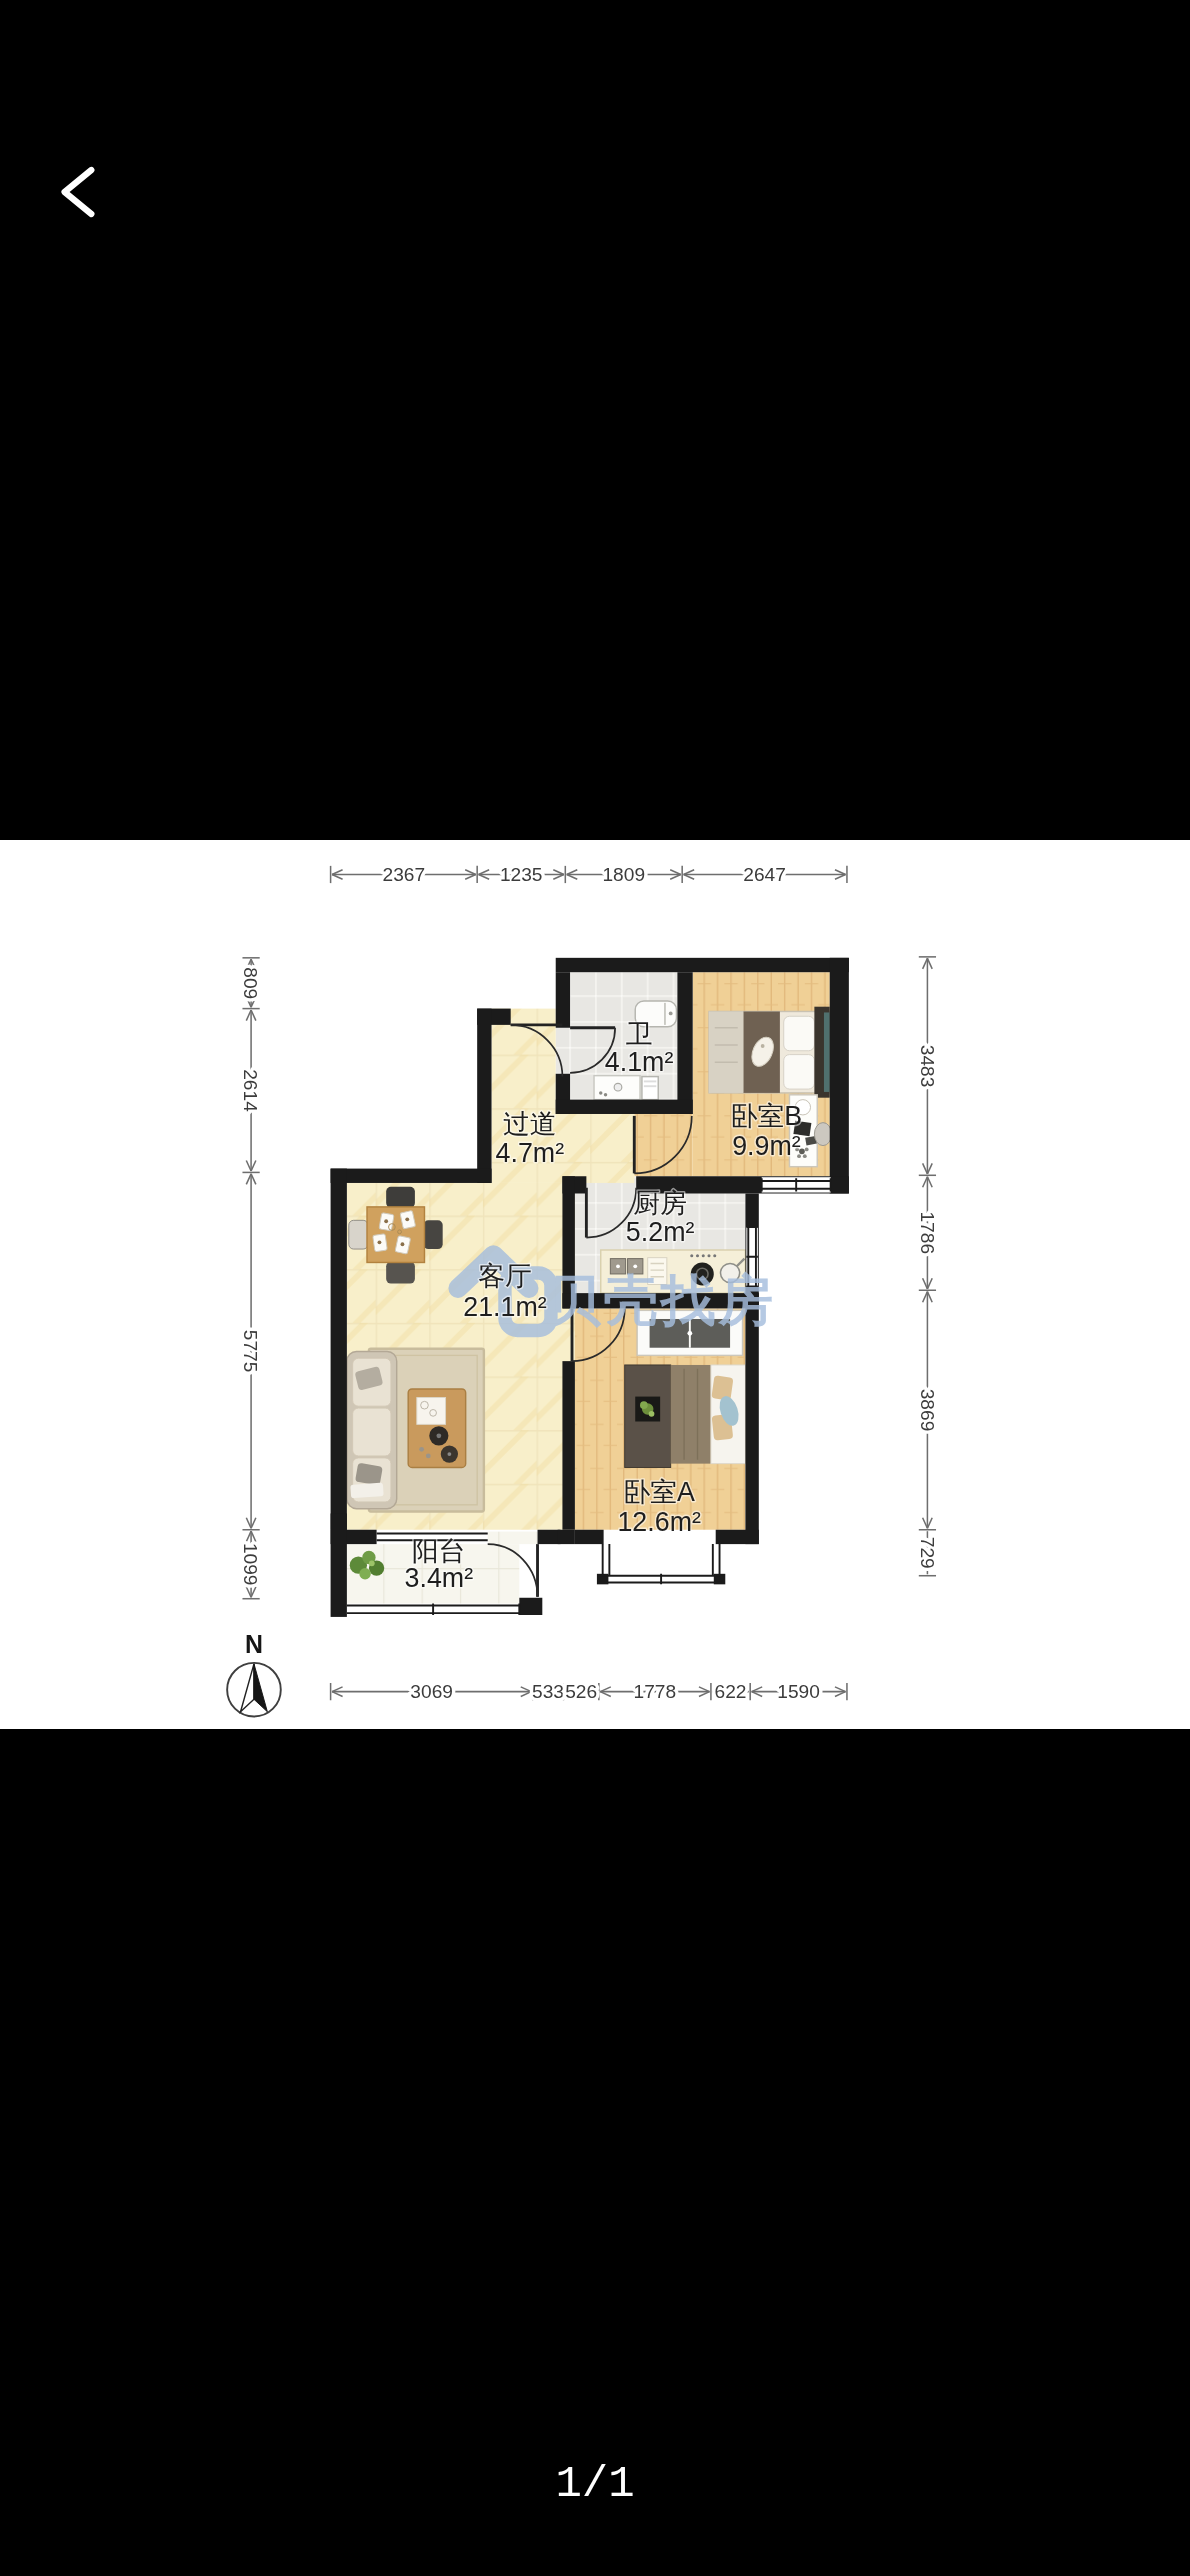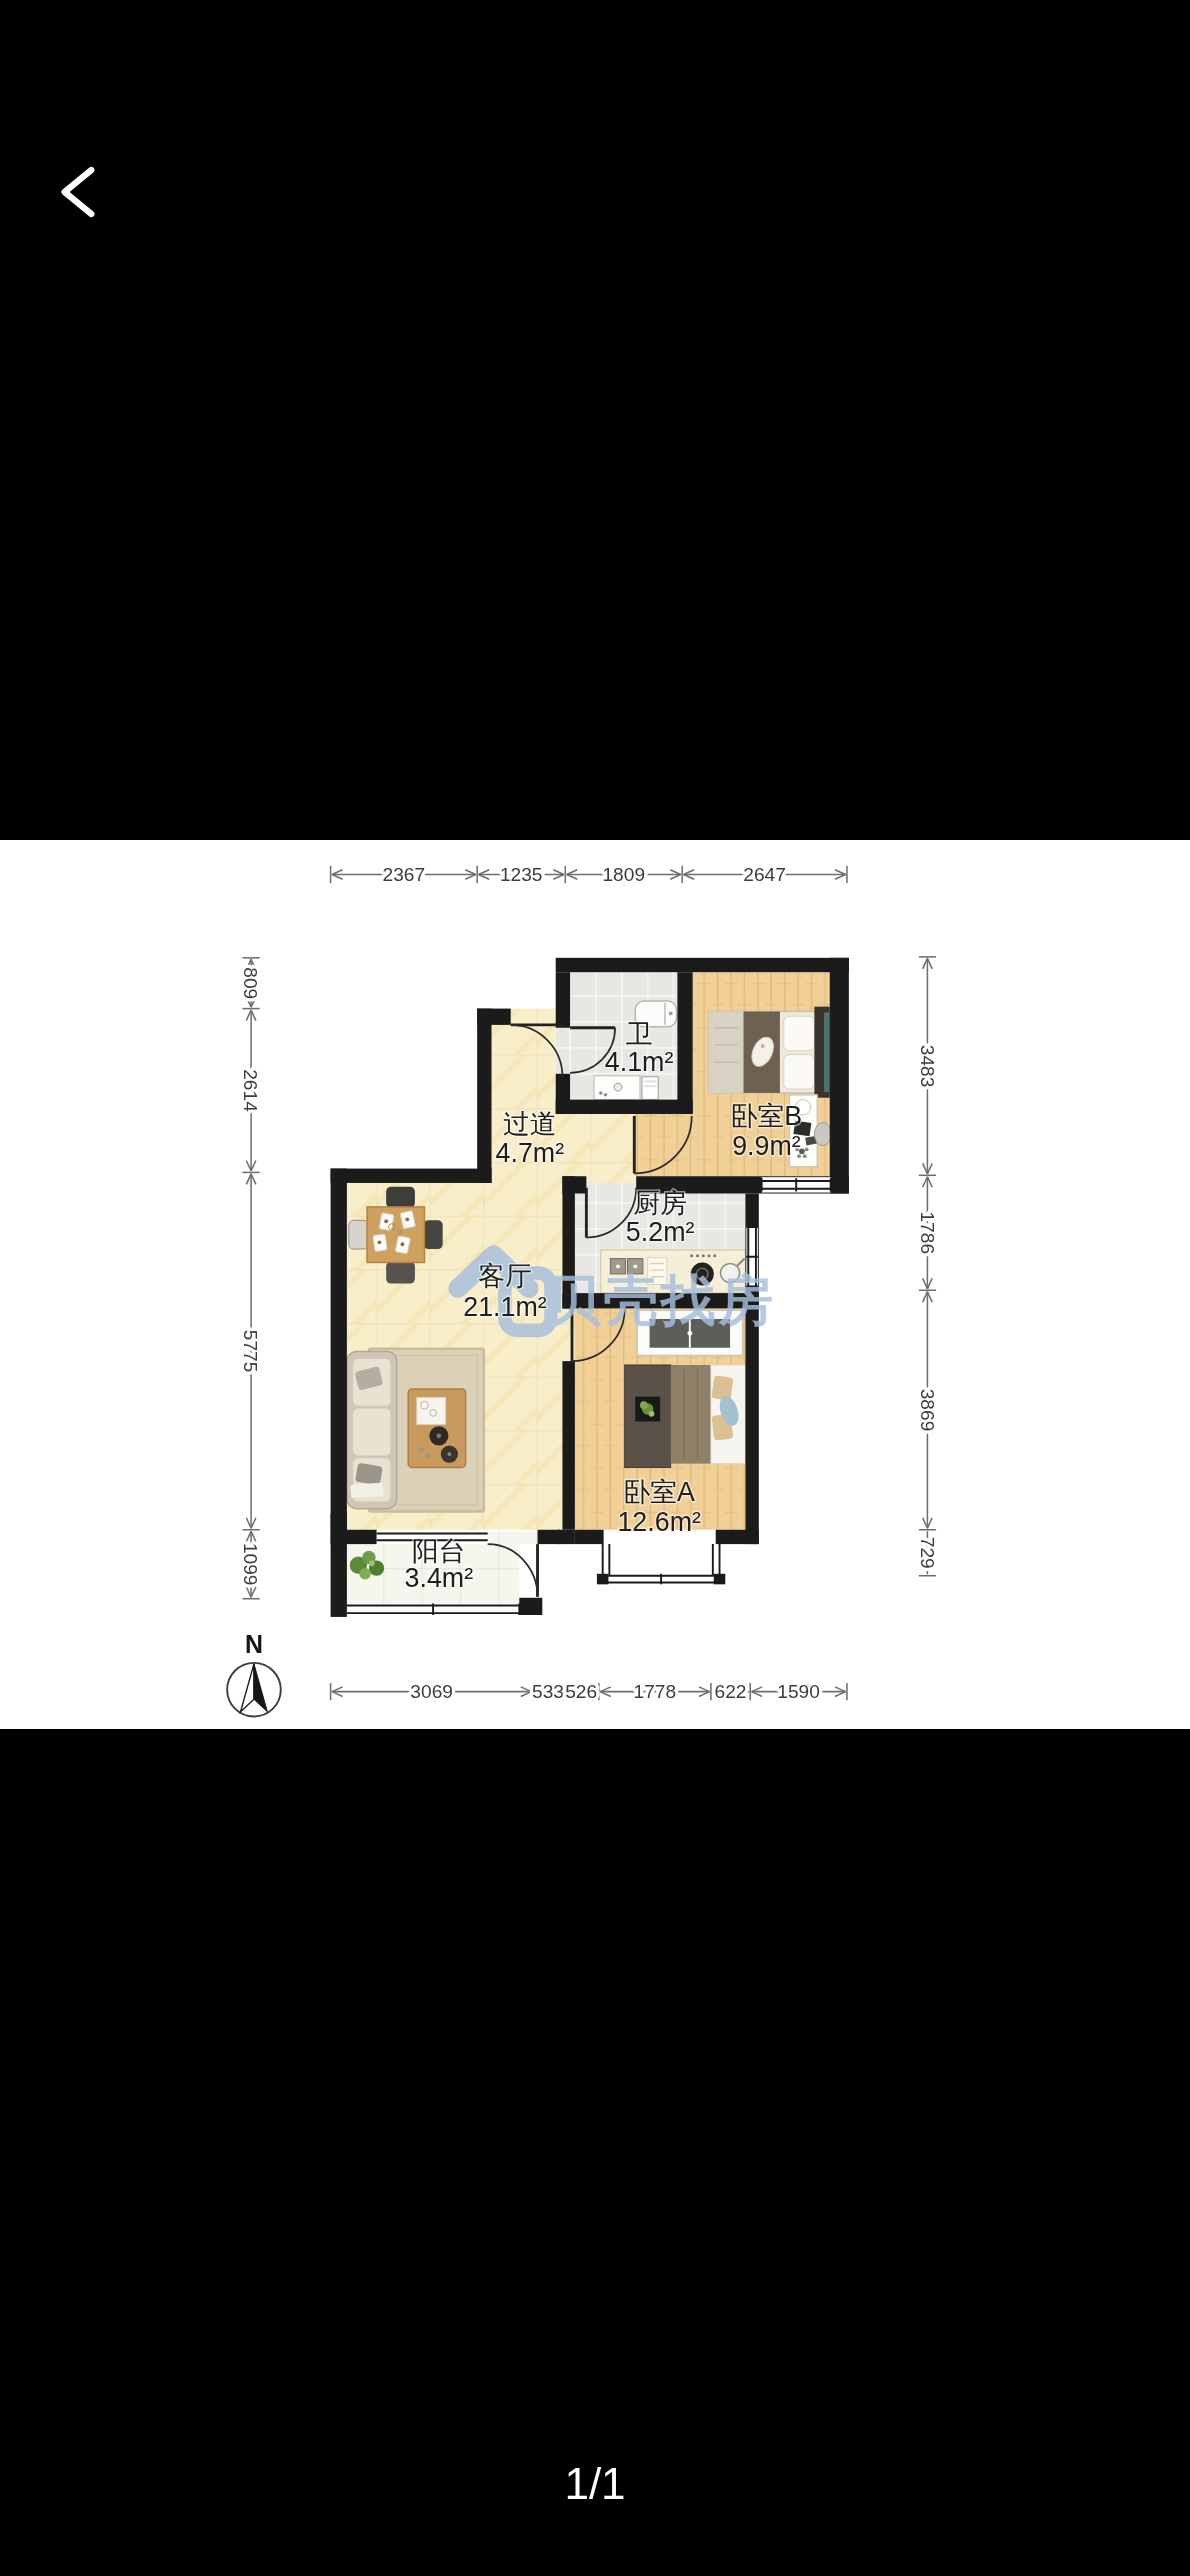--- a/index.html
+++ b/index.html
@@ -2,21 +2,21 @@
 <html><head>
 <meta charset="utf-8">
 <style>
   html,body{margin:0;padding:0;background:#000;}
   body{width:1190px;height:2576px;position:relative;overflow:hidden;
        font-family:"Liberation Sans","DejaVu Sans",sans-serif;}
   .back-btn{position:absolute;left:38px;top:151px;width:77px;height:81px;
             display:flex;align-items:center;justify-content:center;cursor:pointer;}
   .canvas-panel{position:absolute;left:0;top:840px;width:1190px;height:889px;background:#fff;}
   .page-indicator{position:absolute;left:0;top:2455px;width:1190px;height:58px;
-                  color:#fff;font-size:44px;line-height:58px;text-align:center;font-weight:400;}
+                  color:#fff;font-size:44px;line-height:58px;text-align:center;font-weight:400;font-family:Liberation Mono, monospace;}
   svg text{font-family:"Liberation Sans","DejaVu Sans",sans-serif;}
   .room-name,.room-area{fill:#1e1e1e;font-size:28px;text-anchor:middle;font-weight:500;
         paint-order:stroke;stroke:rgba(255,255,255,.55);stroke-width:3px;stroke-linejoin:round;}
   .dim-label{fill:#3c3c3c;font-size:20px;text-anchor:middle;
         paint-order:stroke;stroke:#fff;stroke-width:7px;stroke-linejoin:round;}
   .dim-line{stroke:#6e6e6e;stroke-width:1.6;}
   .wm{opacity:.82;}
   .wm-text{fill:#a6bedd;font-size:57px;letter-spacing:3px;font-weight:700;}
   .compass-n{fill:#161616;font-size:26px;text-anchor:middle;font-weight:700;}
   .wall{fill:#1b1b1b;}

